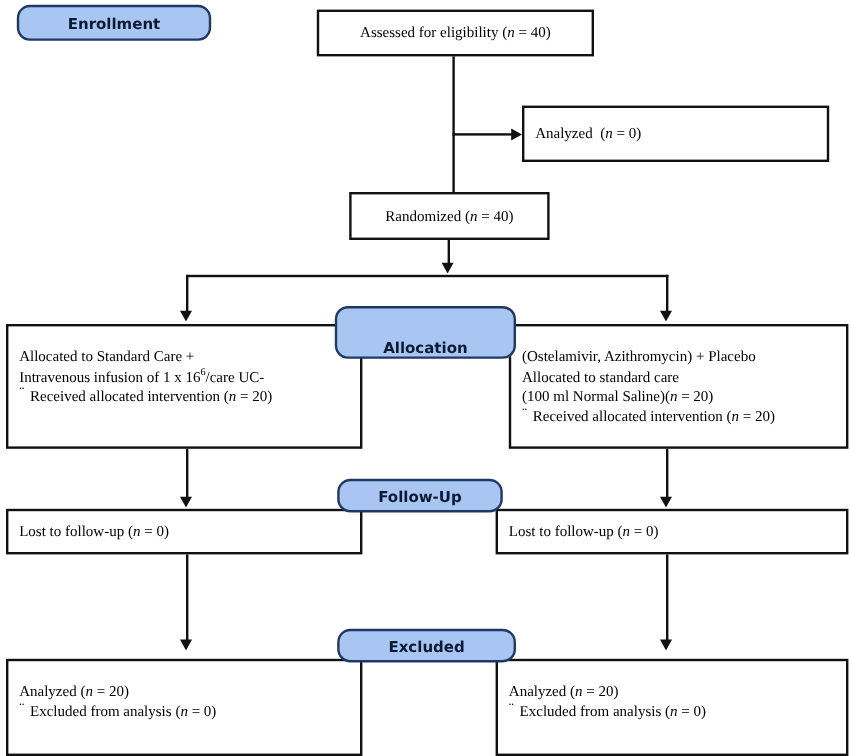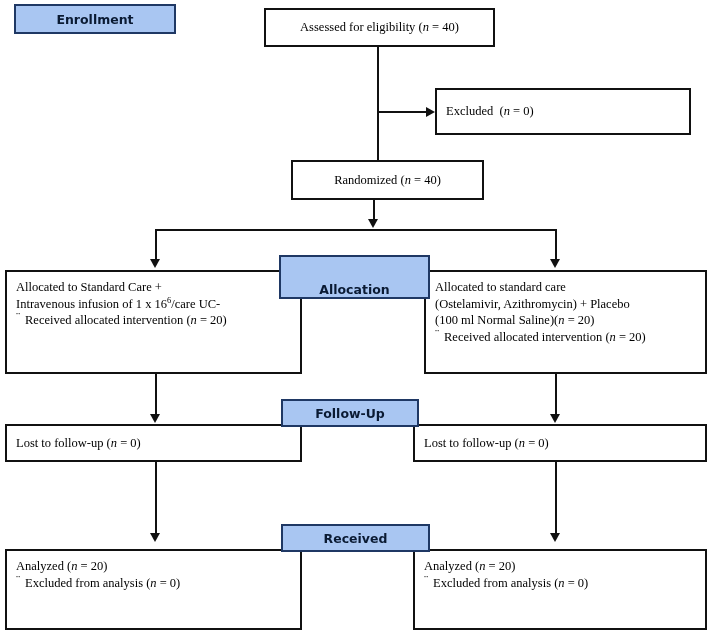--- a/index.html
+++ b/index.html
@@ -19,21 +19,21 @@
   .box {
     position: absolute;
     box-sizing: border-box;
     border: 2px solid #111111;
     background: #ffffff;
     color: #000000;
     font-size: 12.5px;
     line-height: 16.5px;
   }
   .box .inner {
-    padding: 7px 9px 4px 9px;
+    padding: 17px 9px 4px 9px;
   }
   .box.center .inner {
     padding: 0;
     height: 100%;
     display: flex;
     align-items: center;
     justify-content: center;
     text-align: center;
   }
   .box.vcenter-left .inner {
@@ -57,21 +57,21 @@
   }
   .bul-line { display: flex; }
   .bul-line .txt { flex: 1; }
 
   
   .badge {
     position: absolute;
     box-sizing: border-box;
     background: #a9c6f2;
     border: 2px solid #1f3864;
-    border-radius: 0;
+    border-radius: 11px;
     color: #0a1a33;
     font-family: "DejaVu Sans", "Liberation Sans", sans-serif;
     font-weight: bold;
     font-size: 12.5px;
     display: flex;
     align-items: center;
     justify-content: center;
     z-index: 5;
   }
 
@@ -112,25 +112,25 @@
     </div>
   </div>
 
   <div class="vline" style="left:377px; top:47px; height:122px;"></div>
 
   <div class="hline" style="left:377px; top:111px; width:51px;"></div>
   <div class="arrow-right" style="left:426px; top:107px;"></div>
 
   <div class="box vcenter-left" style="left:435px; top:88px; width:256px; height:47px;">
     <div class="inner">
-      <span class="line"><span>Excluded</span>&nbsp; (<i>n</i> = <span>0</span>)</span>
-    </div>
-  </div>
-
-  <div class="box center" style="left:291px; top:160px; width:193px; height:40px;">
+      <span class="line"><span>Analyzed</span>&nbsp; (<i>n</i> = <span>0</span>)</span>
+    </div>
+  </div>
+
+  <div class="box center" style="left:291px; top:160px; width:167px; height:40px;">
     <div class="inner">
       <span class="line"><span>Randomized</span> (<i>n</i> = <span>40</span>)</span>
     </div>
   </div>
 
   <div class="vline" style="left:373px; top:200px; height:23px;"></div>
   <div class="arrow-down" style="left:368px; top:219px;"></div>
   <div class="hline" style="left:155px; top:229px; width:402px;"></div>
   <div class="vline" style="left:155px; top:229px; height:33px;"></div>
   <div class="arrow-down" style="left:150px; top:259px;"></div>
@@ -147,22 +147,22 @@
       <div class="line"><span>Intravenous infusion of 1 x 16</span><sup>6</sup><span>/care UC-</span></div>
       <div class="line bul-line">
           <span class="bullet">¨</span>
           <span class="txt"><span>Received allocated intervention (</span><i>n</i><span> = 20)</span></span>
         </div>
     </div>
   </div>
 
   <div class="box" style="left:424px; top:270px; width:283px; height:104px;">
     <div class="inner">
+      <div class="line">(Ostelamivir, Azithromycin) + Placebo</div>
       <div class="line">Allocated to standard care</div>
-      <div class="line">(Ostelamivir, Azithromycin) + Placebo</div>
       <div class="line"><span>(100 ml Normal Saline)(</span><i>n</i><span> = 20)</span></div>
       <div class="line bul-line">
           <span class="bullet">¨</span>
           <span class="txt"><span>Received allocated intervention (</span><i>n</i><span> = 20)</span></span>
         </div>
     </div>
   </div>
 
   <div class="vline" style="left:155px; top:374px; height:44px;"></div>
   <div class="arrow-down" style="left:150px; top:414px;"></div>
@@ -184,21 +184,21 @@
       <span class="line"><span>Lost to follow-up (</span><i>n</i><span> = 0)</span></span>
     </div>
   </div>
 
   <div class="vline" style="left:155px; top:462px; height:75px;"></div>
   <div class="arrow-down" style="left:150px; top:533px;"></div>
   <div class="vline" style="left:555px; top:462px; height:75px;"></div>
   <div class="arrow-down" style="left:550px; top:533px;"></div>
 
   <div class="badge" style="left:281px; top:524px; width:149px; height:28px;">
-    <span>Received</span>
+    <span>Excluded</span>
   </div>
 
   <div class="box" style="left:5px; top:549px; width:297px; height:81px;">
     <div class="inner">
       <div class="line"><span>Analyzed (</span><i>n</i><span> = 20)</span></div>
       <div class="line bul-line">
           <span class="bullet">¨</span>
           <span class="txt"><span>Excluded from analysis (</span><i>n</i><span> = 0)</span></span>
         </div>
     </div>

